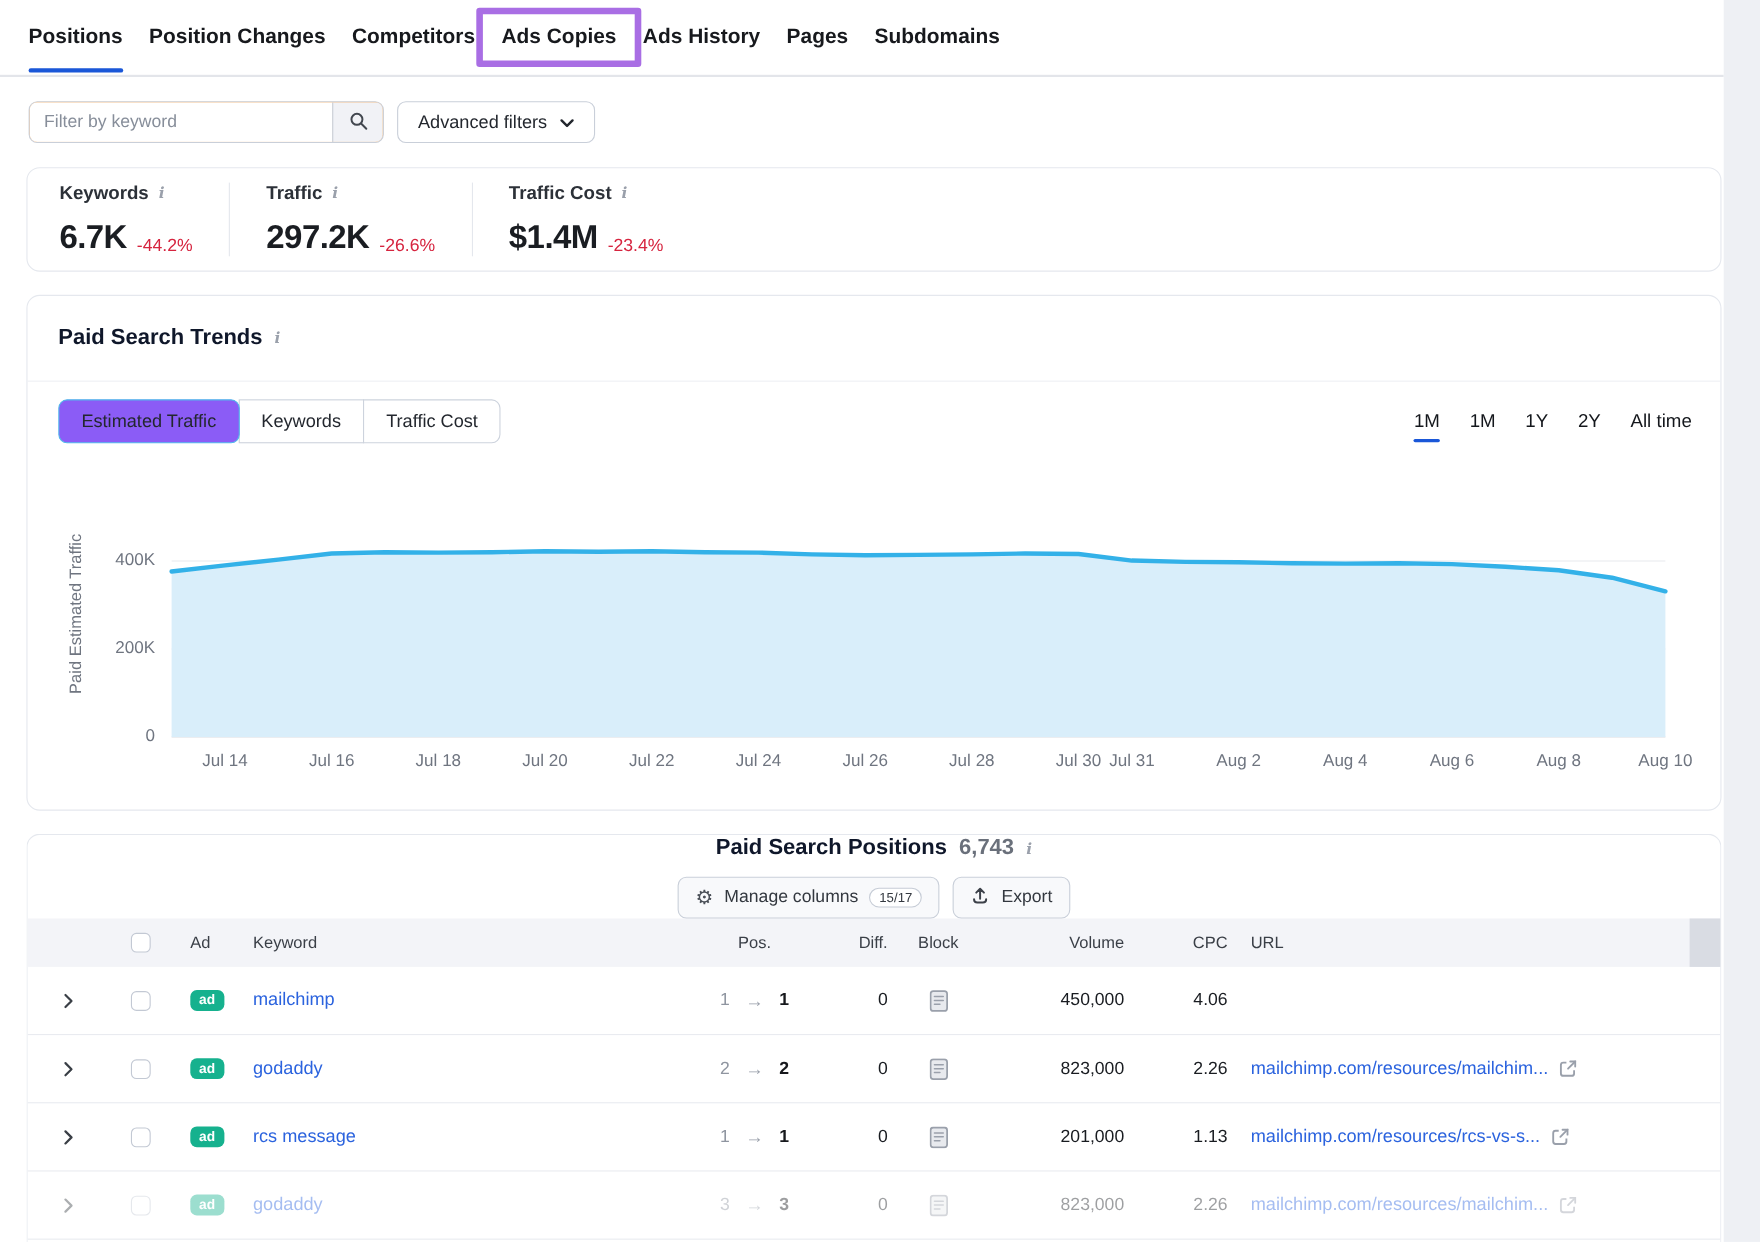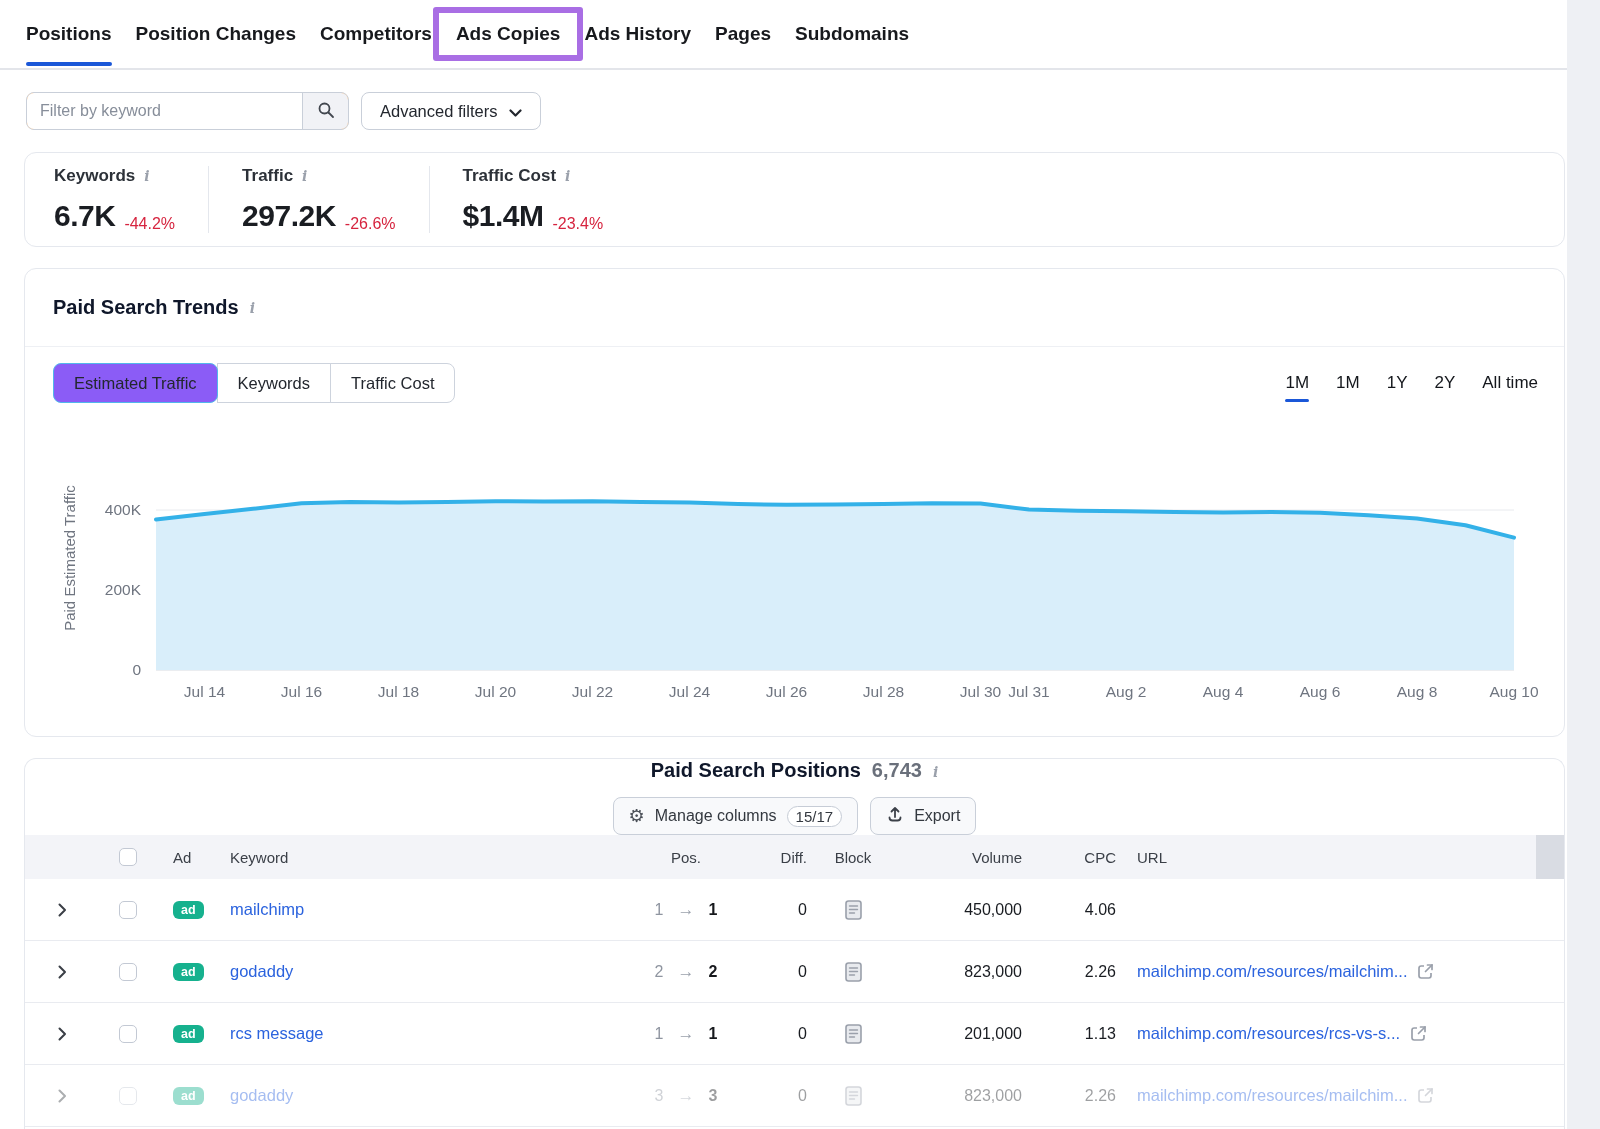--- a/index.html
+++ b/index.html
@@ -69,21 +69,21 @@
   
   .positions-card { margin-top:21px; height:372px; border-radius:12px 12px 0 0; border-bottom:none; overflow:hidden; }
   .pos-header { height:76px; padding:0 28px 0 28px; display:flex; align-items:center; justify-content:space-between;flex-direction:column; }
   .pos-title-group { display:flex; align-items:baseline; gap:11px; }
   .pos-count { font-size:20px; font-weight:700; color:#6a707b; }
   .pos-buttons { display:flex; gap:12px; }
   .btn { display:inline-flex; align-items:center; gap:10px; height:38px; padding:0 15px;
     border:1px solid #c9cfd9; border-radius:8px; background:#f8f9fb; font-size:16px; font-weight:500;
     color:#33383f; cursor:pointer; font-family:inherit; }
   .cols-badge { border:1px solid #c6ccd6; border-radius:12px; background:#fff; padding:1px 8px;
-    font-size:15px; color:#33383f; }
+    font-size:12px; color:#33383f; }
   .gear { font-size:18px; color:#4a4f57; line-height:1; }
 
   
   .trow { display:grid; grid-template-columns:74px 58px 62px 376px 148px 70px 80px 170px 74px 399px 30px;
     align-items:center; }
   .thead { height:44px; background:#f3f4f8; font-size:15px; color:#3a3f47; }
   .tbody-row { height:62px; border-bottom:1px solid #e9ebf0; font-size:16px; }
   .tbody-row.faded > * { opacity:0.42; }
   .c-ad { padding-left:16px; }
   .c-keyword { padding-left:11px; }

